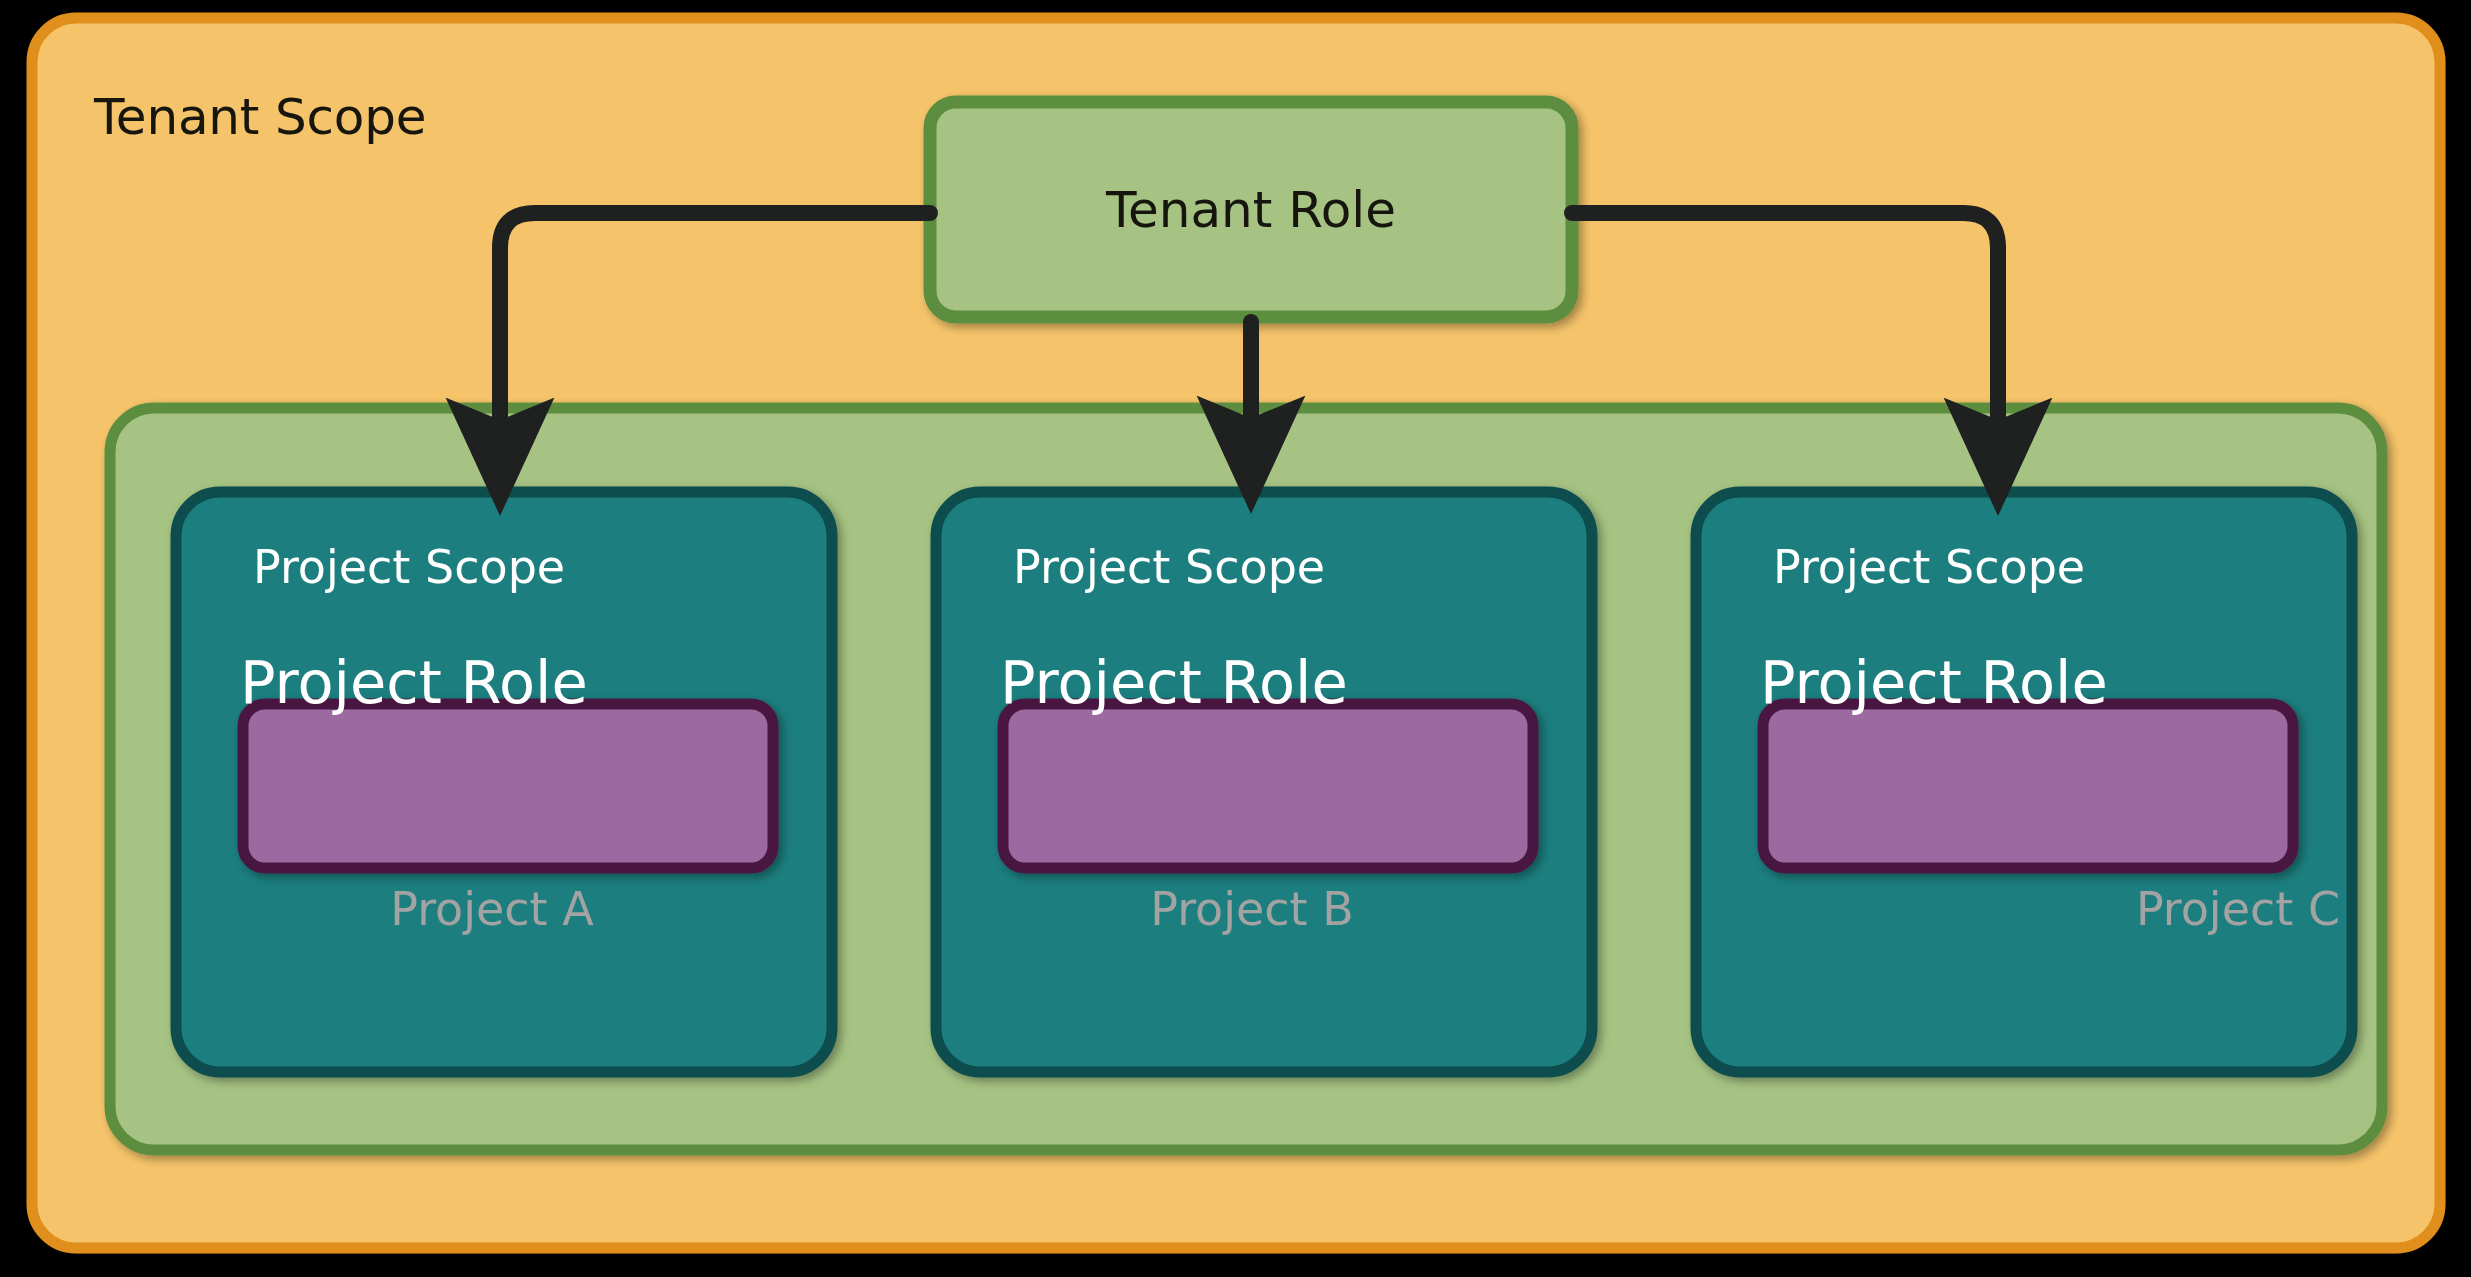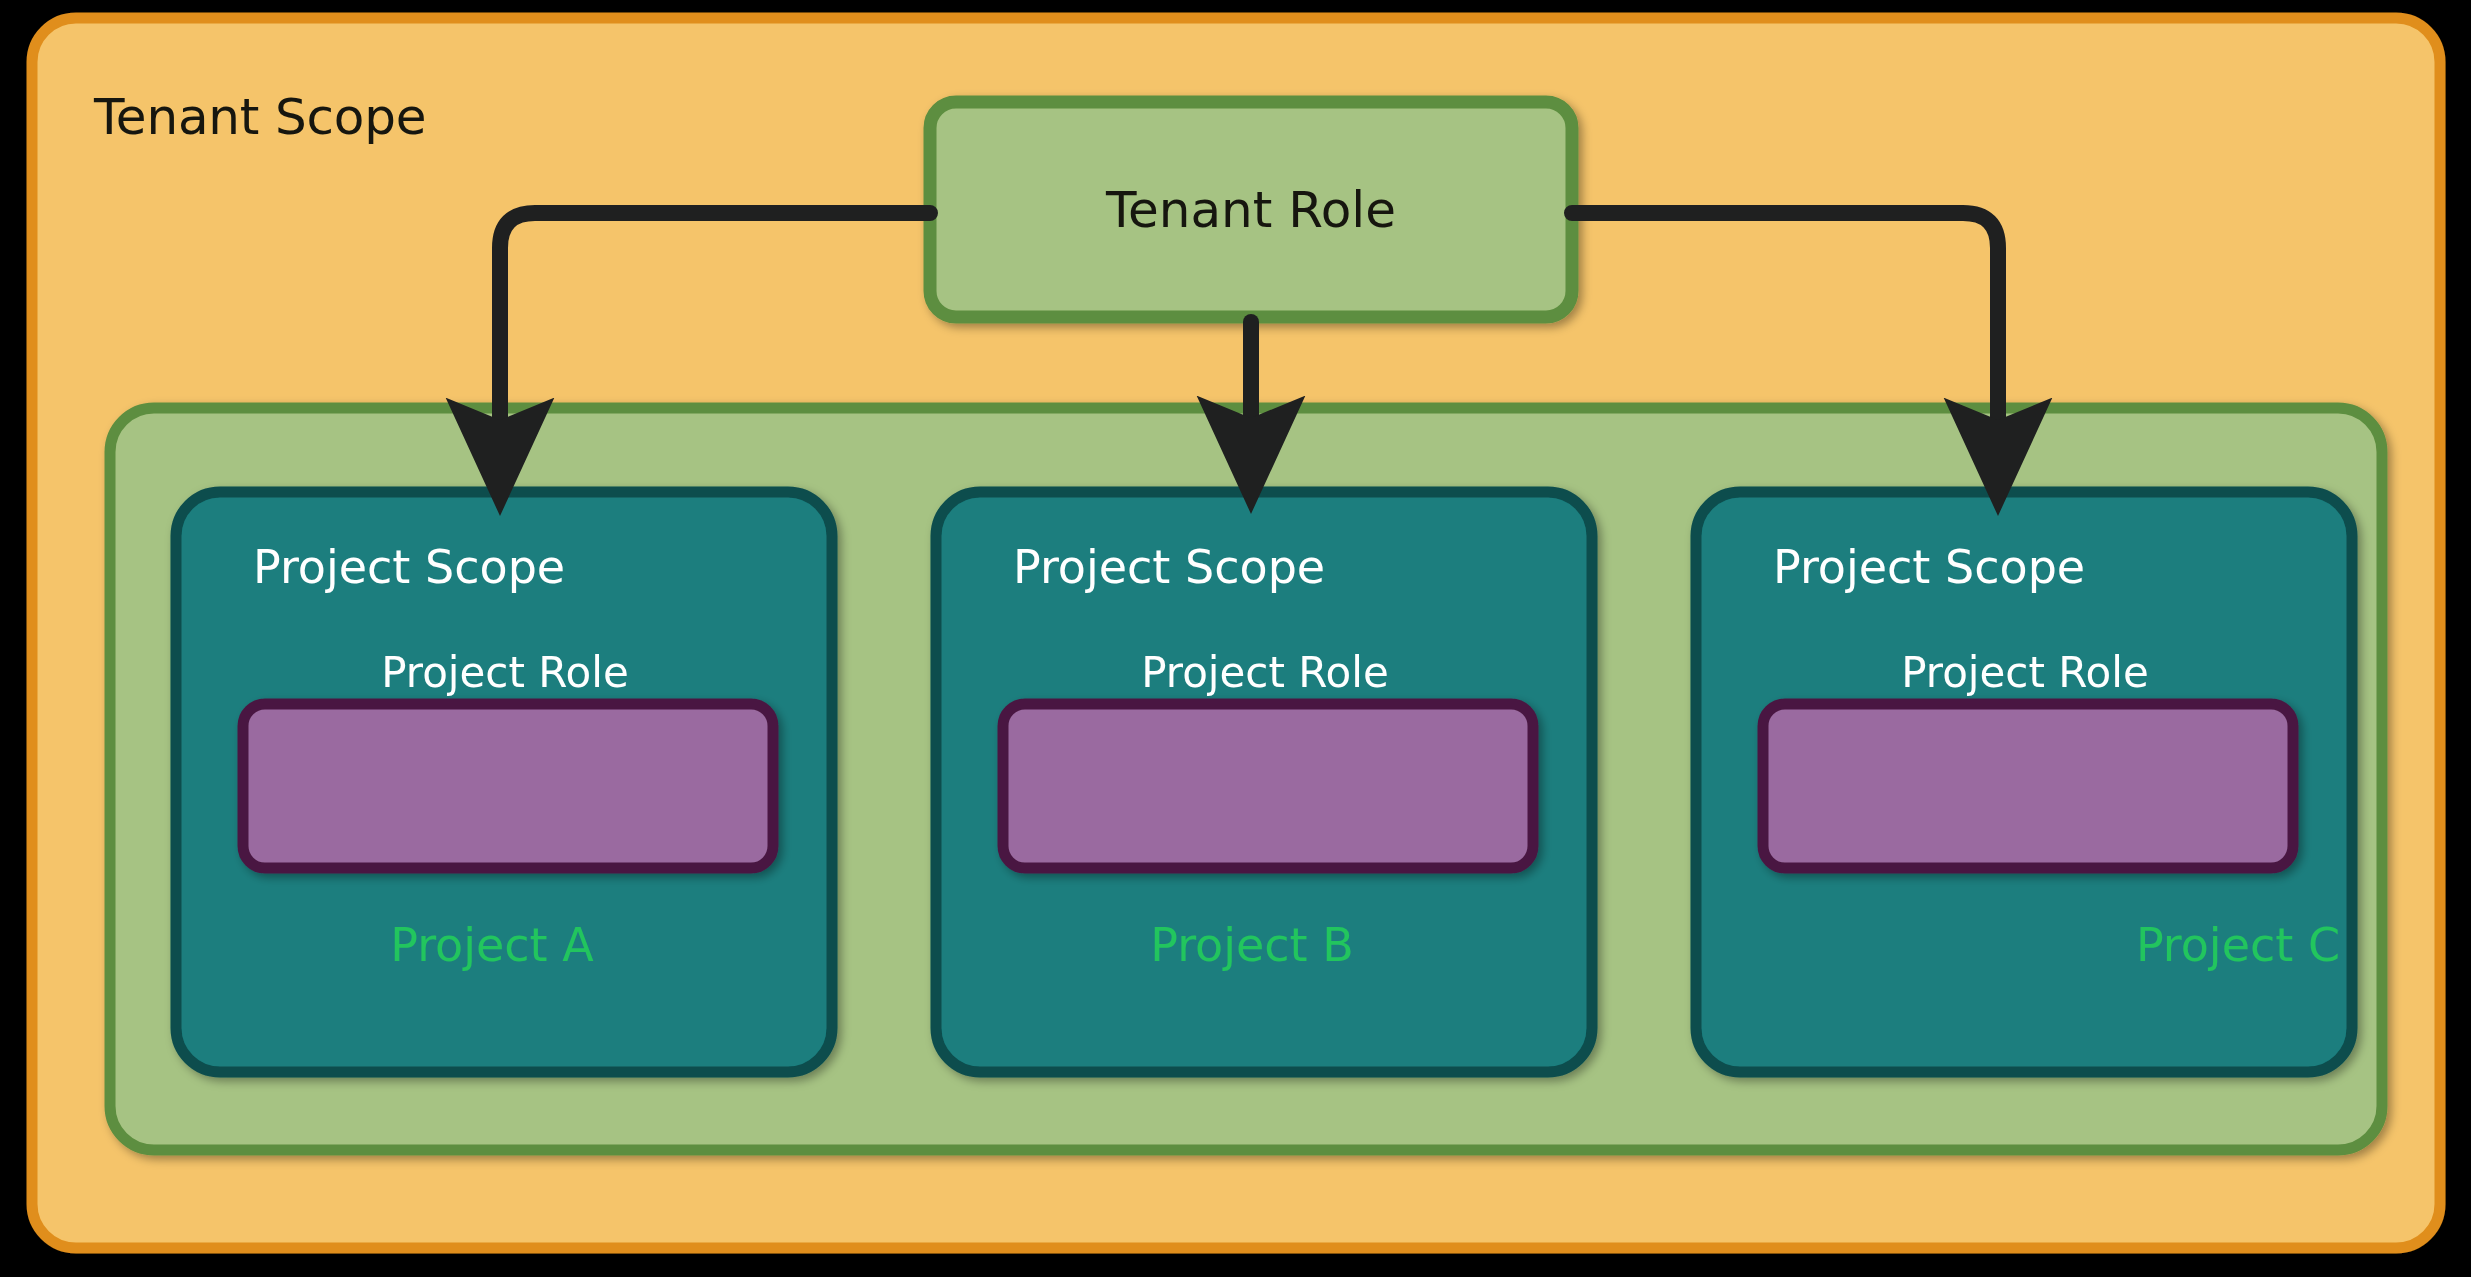--- a/index.html
+++ b/index.html
@@ -48,30 +48,30 @@
   }
   .project-scope-label {
     top: 540px;
     font-size: 46px;
     color: #ffffff;
     margin-left: 40px;
   }
   .project-role-label {
     top: 648px;
     width: 530px;
-    text-align: center;
-    font-size: 42px;
+    text-align: left;
+    font-size: 59px;
     color: #ffffff;
   }
   .project-name-label {
-    top: 918px;
+    top: 882px;
     width: 656px;
     text-align: center;
     font-size: 46px;
-    color: #22c55e;
+    color: #a3a3a3;
   }
   .ps-a { left: 213px; }
   .ps-b { left: 973px; }
   .ps-c { left: 1733px; }
   .pr-a { left: 240px; }
   .pr-b { left: 1000px; }
   .pr-c { left: 1760px; }
   .pn-a { left: 164px; }
   .pn-b { left: 924px; }
   .pn-c { left: 1684px; text-align: right; }

